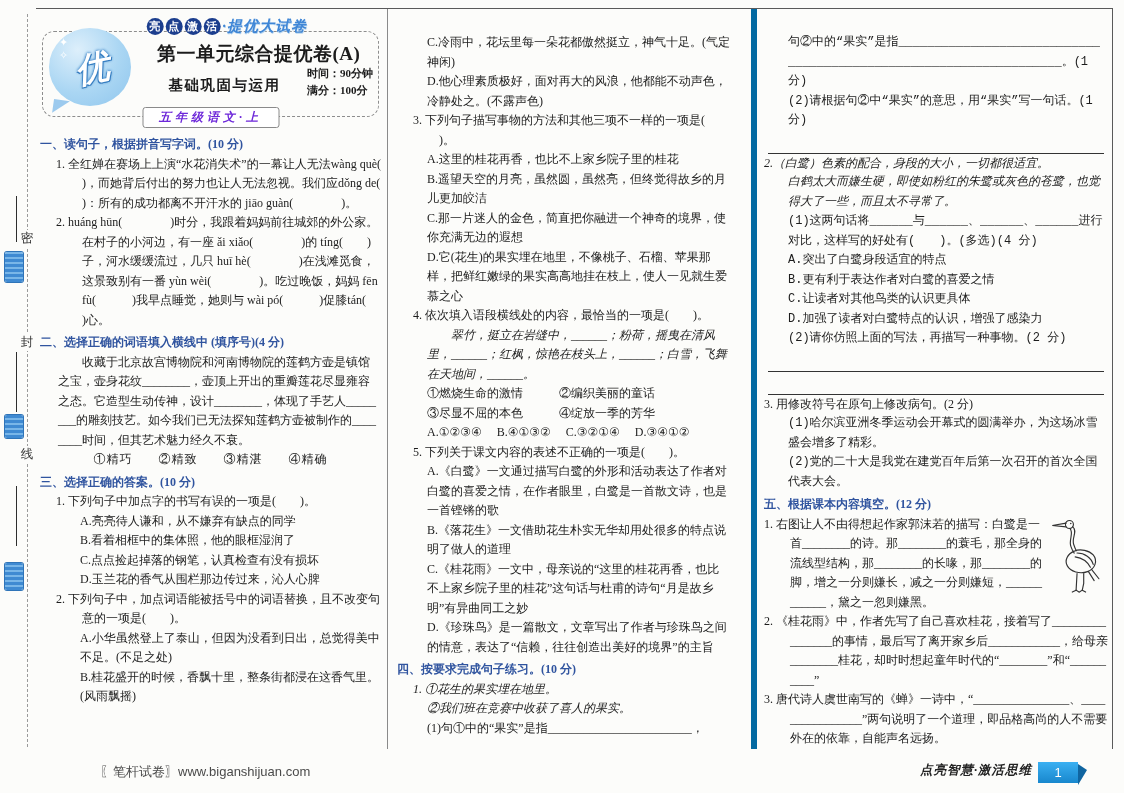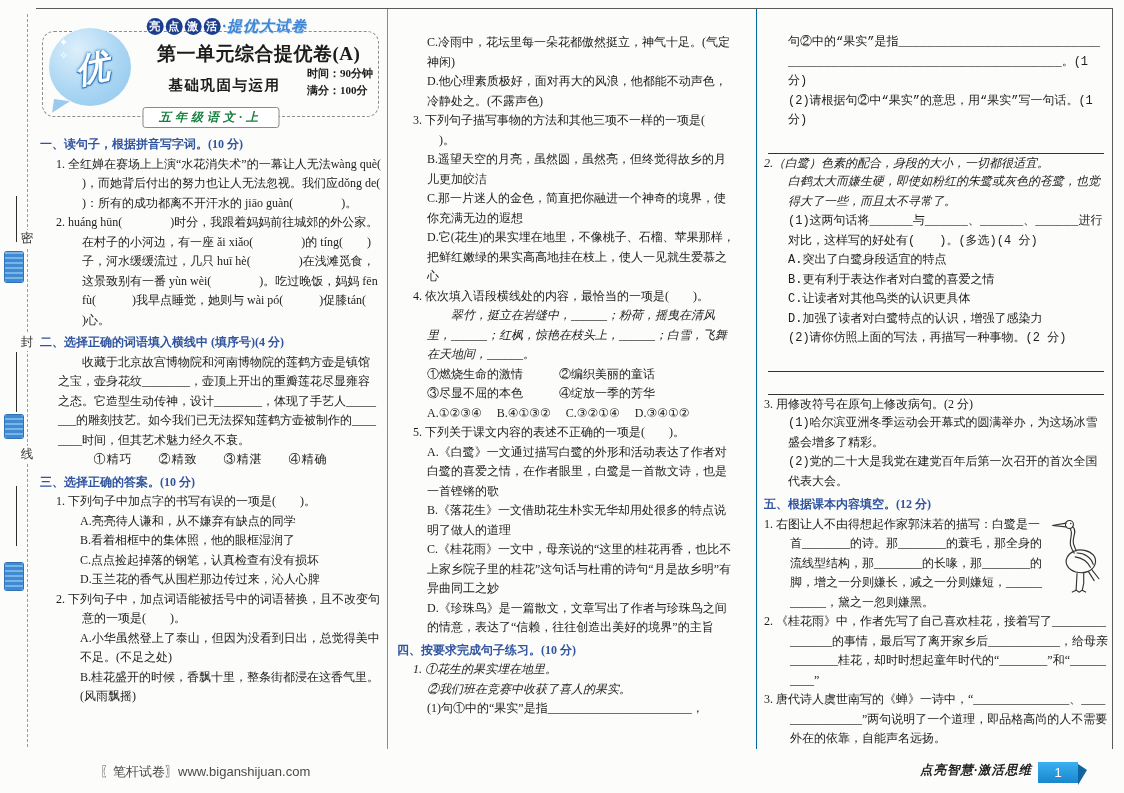--- a/index.html
+++ b/index.html
@@ -17,21 +17,21 @@
   .stamp{position:absolute;left:5px;width:18px;border-radius:2px;
          background:repeating-linear-gradient(0deg,#3f8ad2 0 3px,#79b6e8 3px 5px);
          box-shadow:0 0 0 1px #2f74b8;}
   .st1{top:252px;height:30px}.st2{top:415px;height:23px}.st3{top:563px;height:27px}
 
   
   .content{position:absolute;left:36px;top:9px;width:1076px;bottom:44px;
            border-right:1.5px solid #5a5a5a;display:flex;}
   .col{box-sizing:border-box;overflow:hidden;}
   .col1{width:352px;padding:0 6px 0 4px;border-right:1px solid #8a8a8a;}
-  .col2{width:369px;padding:24px 20px 0 9px;border-right:1px solid #0369a1;}
+  .col2{width:369px;padding:24px 20px 0 9px;border-right:6px solid #0369a1;}
   .col3{flex:1;padding:24px 4px 0 7px;}
 
   .line{font-size:12px;line-height:19.5px;word-break:break-all;}
   .h{color:#30549f;font-weight:700;margin-top:3px;}
   .q{margin-left:16px;padding-left:26px;text-indent:-26px;}
   .opt{margin-left:40px;}
   .col2 .opt{margin-left:30px;}
   .col3 .q{margin-left:0;}
   .col3 .opt{margin-left:24px;font-family:Liberation Mono, monospace;}
   .kai{font-style:italic;}
@@ -57,21 +57,21 @@
         font-size:11px;line-height:17px;text-align:center;font-weight:700;
         font-family:"Liberation Sans","DejaVu Sans",sans-serif;}
   .series-rest{color:#3f86d6;font-weight:700;font-style:italic;font-size:15px;letter-spacing:1px;
         text-shadow:.6px .6px 0 #b9d6ef;}
   .hmain{position:absolute;left:94px;right:86px;top:9px;text-align:center;margin-left:20px;}
   .title{font-size:19px;font-weight:700;letter-spacing:.5px;white-space:nowrap;}
   .subtitle{font-size:14.5px;font-weight:700;margin-top:9px;letter-spacing:1.5px;text-align:center;}
   .meta{position:absolute;right:5px;top:33px;font-size:11px;font-weight:700;line-height:17px;white-space:nowrap;}
   .grade-banner{position:absolute;left:50%;bottom:-12px;transform:translateX(-50%);background:#fff;
         border:1.2px solid #8a8a8a;border-radius:3px;padding:1px 16px;font-size:12px;font-weight:700;
-        font-style:italic;letter-spacing:4px;color:#15803d;white-space:nowrap;z-index:2;}
+        font-style:italic;letter-spacing:4px;color:#6d28d9;white-space:nowrap;z-index:2;}
 
   
   .egret{float:right;width:60px;height:78px;margin:0 0 2px 6px;}
 
   
   .foot-left{position:absolute;left:100px;bottom:12px;font-size:13px;color:#4a4a4a;
              font-family:"Liberation Sans","DejaVu Sans",sans-serif;}
   .foot-right{position:absolute;right:92px;bottom:14px;font-size:12.5px;font-weight:700;font-style:italic;
              color:#222;letter-spacing:1px;}
   .page-tag{position:absolute;right:46px;bottom:10px;width:40px;height:21px;
@@ -139,20 +139,21 @@
           <div class="line opt">A.小华虽然登上了泰山，但因为没看到日出，总觉得美中不足。(不足之处)</div>
           <div class="line opt">B.桂花盛开的时候，香飘十里，整条街都浸在这香气里。(风雨飘摇)</div>
         </div>
     </div>
 
     <div class="col col2">
       <div class="lines">
           <div class="line opt">C.冷雨中，花坛里每一朵花都傲然挺立，神气十足。(气定神闲)</div>
           <div class="line opt">D.他心理素质极好，面对再大的风浪，他都能不动声色，冷静处之。(不露声色)</div>
           <div class="line q">3. 下列句子描写事物的方法和其他三项不一样的一项是(　　)。</div>
+          <div class="line opt">A.这里的桂花再香，也比不上家乡院子里的桂花</div>
           <div class="line opt">B.遥望天空的月亮，虽然圆，虽然亮，但终觉得故乡的月儿更加皎洁</div>
           <div class="line opt">C.那一片迷人的金色，简直把你融进一个神奇的境界，使你充满无边的遐想</div>
           <div class="line opt">D.它(花生)的果实埋在地里，不像桃子、石榴、苹果那样，把鲜红嫩绿的果实高高地挂在枝上，使人一见就生爱慕之心</div>
           <div class="line q">4. 依次填入语段横线处的内容，最恰当的一项是(　　)。</div>
           <div class="line opt kai ind2">翠竹，挺立在岩缝中，______；粉荷，摇曳在清风里，______；红枫，惊艳在枝头上，______；白雪，飞舞在天地间，______。</div>
           <div class="line opt">①燃烧生命的激情　　　②编织美丽的童话</div>
           <div class="line opt">③尽显不屈的本色　　　④绽放一季的芳华</div>
           <div class="line opt">A.①②③④　 B.④①③②　 C.③②①④　 D.③④①②</div>
           <div class="line q">5. 下列关于课文内容的表述不正确的一项是(　　)。</div>
           <div class="line opt">A.《白鹭》一文通过描写白鹭的外形和活动表达了作者对白鹭的喜爱之情，在作者眼里，白鹭是一首散文诗，也是一首铿锵的歌</div>

